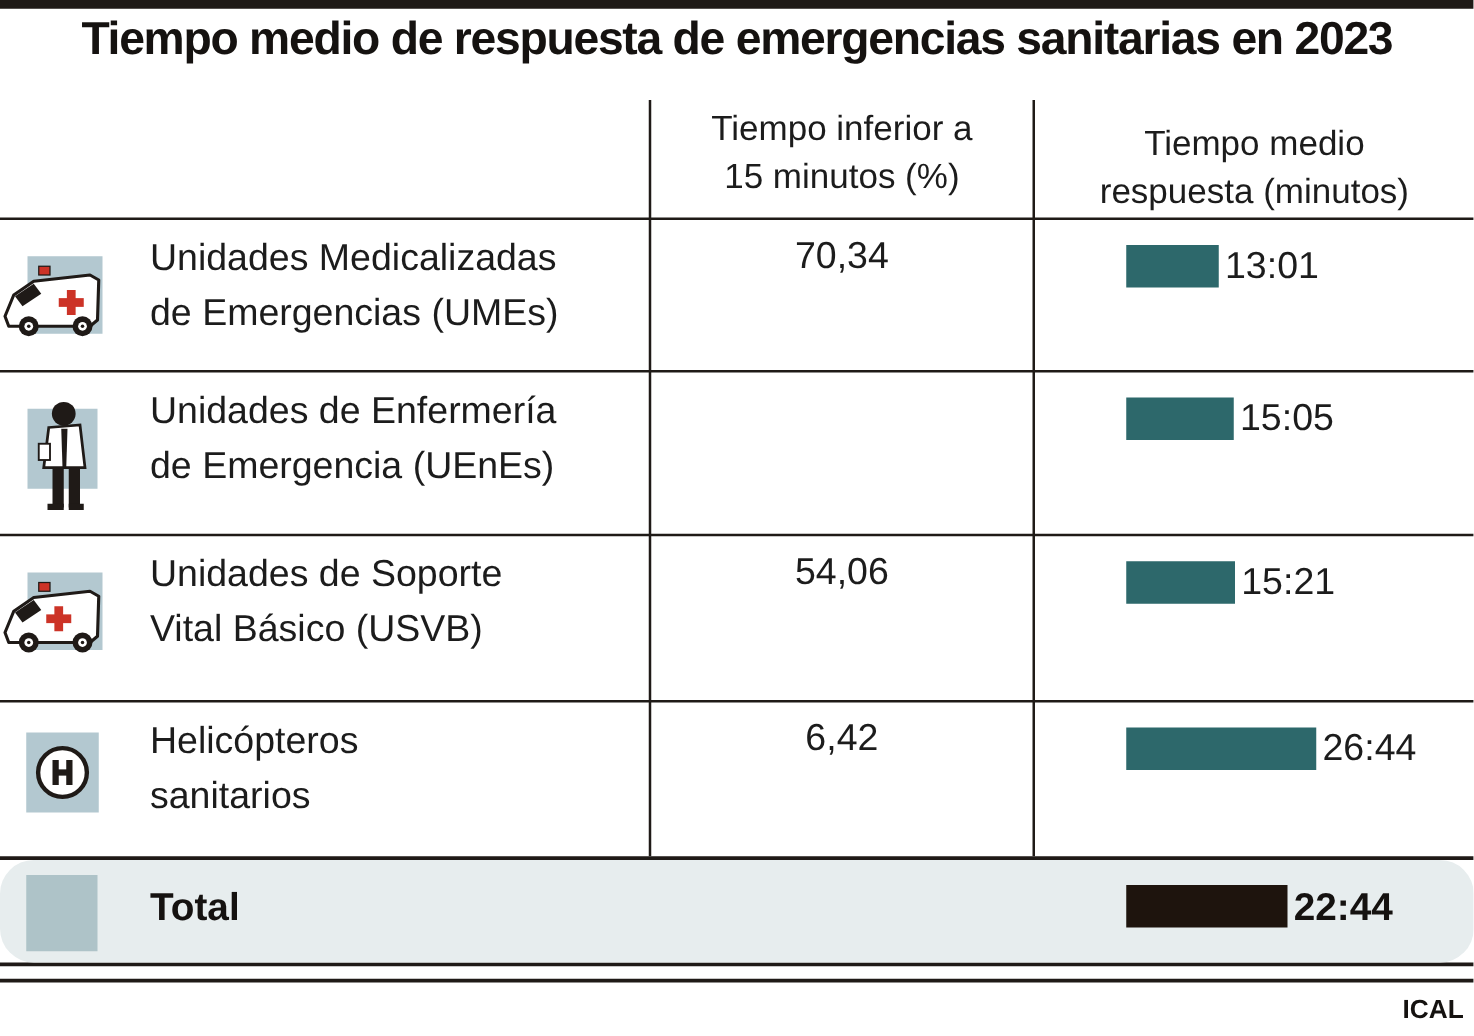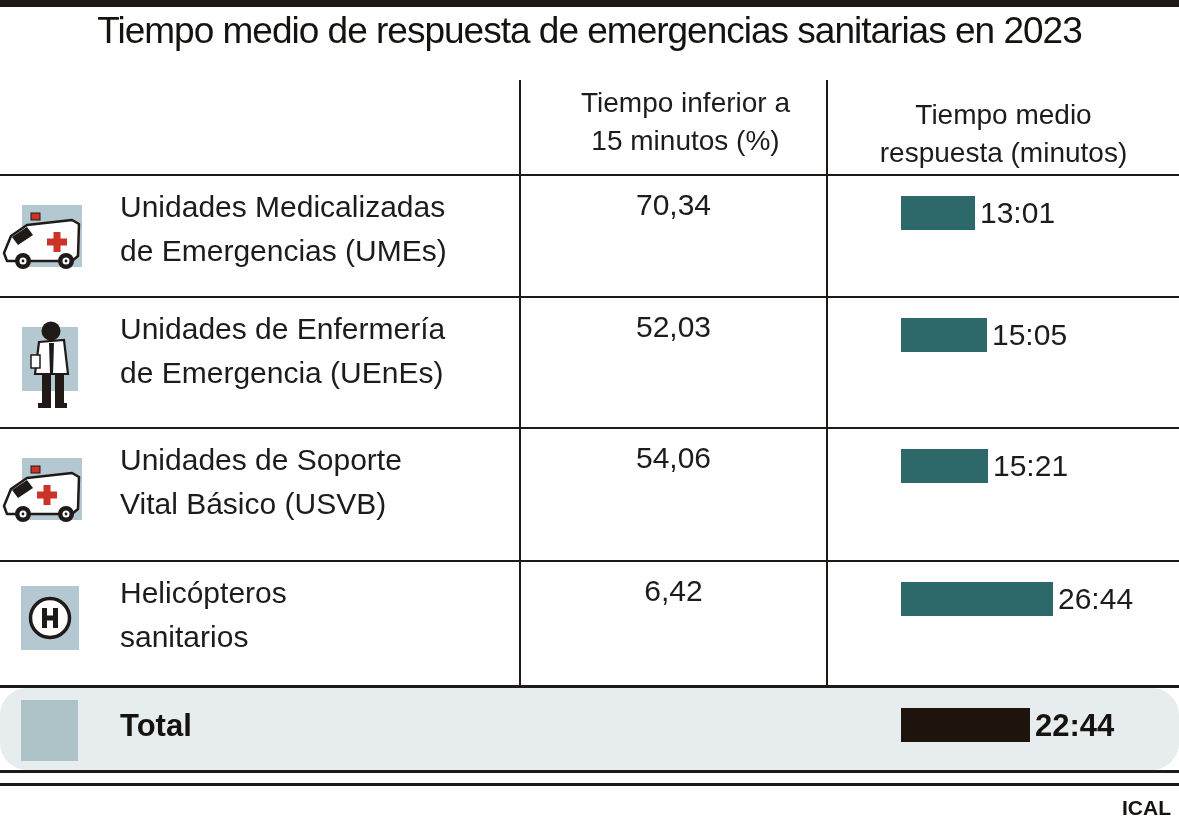--- a/index.html
+++ b/index.html
@@ -3,29 +3,29 @@
 <meta charset="utf-8">
 <style>
   html,body{margin:0;padding:0;background:#ffffff;}
   #stage{
     position:relative;width:1179px;height:829px;background:#ffffff;overflow:hidden;
     font-family:"Liberation Sans","DejaVu Sans",sans-serif;color:#1c1c1c;
   }
   .topbar{position:absolute;left:0;top:0;width:1179px;height:7px;background:#1f1a17;}
   .title{
     position:absolute;left:0;top:10px;width:1179px;text-align:center;
-    font-size:37px;font-weight:normal;letter-spacing:-1px;color:#151210;
+    font-size:37px;font-weight:bold;letter-spacing:-1px;color:#151210;
   }
   .vline{position:absolute;top:80px;width:2px;height:605px;background:#1f1a17;}
   .vline.v1{left:519px;} .vline.v2{left:826px;}
   .hline{position:absolute;left:0;width:1179px;background:#1f1a17;}
   .colhead{
     position:absolute;top:84px;text-align:center;font-size:28px;line-height:38px;color:#1c1c1c;
   }
-  .colhead.c1{left:521px;width:305px;padding-left:12px;}
+  .colhead.c1{left:521px;width:305px;}
   .colhead.c2{left:828px;width:351px;margin-top:12px;}
   .row{position:absolute;left:0;width:1179px;}
   .row .iconwrap{position:absolute;top:22px;}
   .row .label{position:absolute;left:120px;top:10px;width:398px;font-size:30px;line-height:44px;}
   .row .pct{position:absolute;left:521px;top:13px;width:305px;text-align:center;font-size:30px;}
   .barline{position:absolute;left:901px;display:flex;align-items:flex-start;gap:5px;}
   .row .barline{top:21px;}
   .bar{height:34px;background:#2d686b;}
   .time{font-size:30px;white-space:nowrap;}
   .totalrow{position:absolute;left:0;top:688px;width:1179px;height:82px;background:#e7edee;border-radius:27px;}
@@ -104,21 +104,20 @@
         <rect x="34" y="55" width="9" height="32" fill="#1f1a17"></rect>
         <rect x="47" y="55" width="9" height="32" fill="#1f1a17"></rect>
         <rect x="30" y="84" width="13" height="5" fill="#1f1a17"></rect>
         <rect x="47" y="84" width="12" height="5" fill="#1f1a17"></rect>
       </svg>
     </span>
     <div class="label">
       <div>Unidades de Enfermería</div>
       <div>de Emergencia (UEnEs)</div>
     </div>
-    <div class="pct">52,03</div>
     <div class="barline">
       <div class="bar" style="width: 86px;"></div>
       <span class="time">15:05</span>
     </div>
   </div>
 
   <div class="row" style="top:428px;height:132px">
     <span class="iconwrap" style="left:0px">
       <svg width="110" height="80" viewBox="0 0 110 80">
         <rect x="22" y="8" width="60" height="62" fill="#b3c8d0"></rect>

